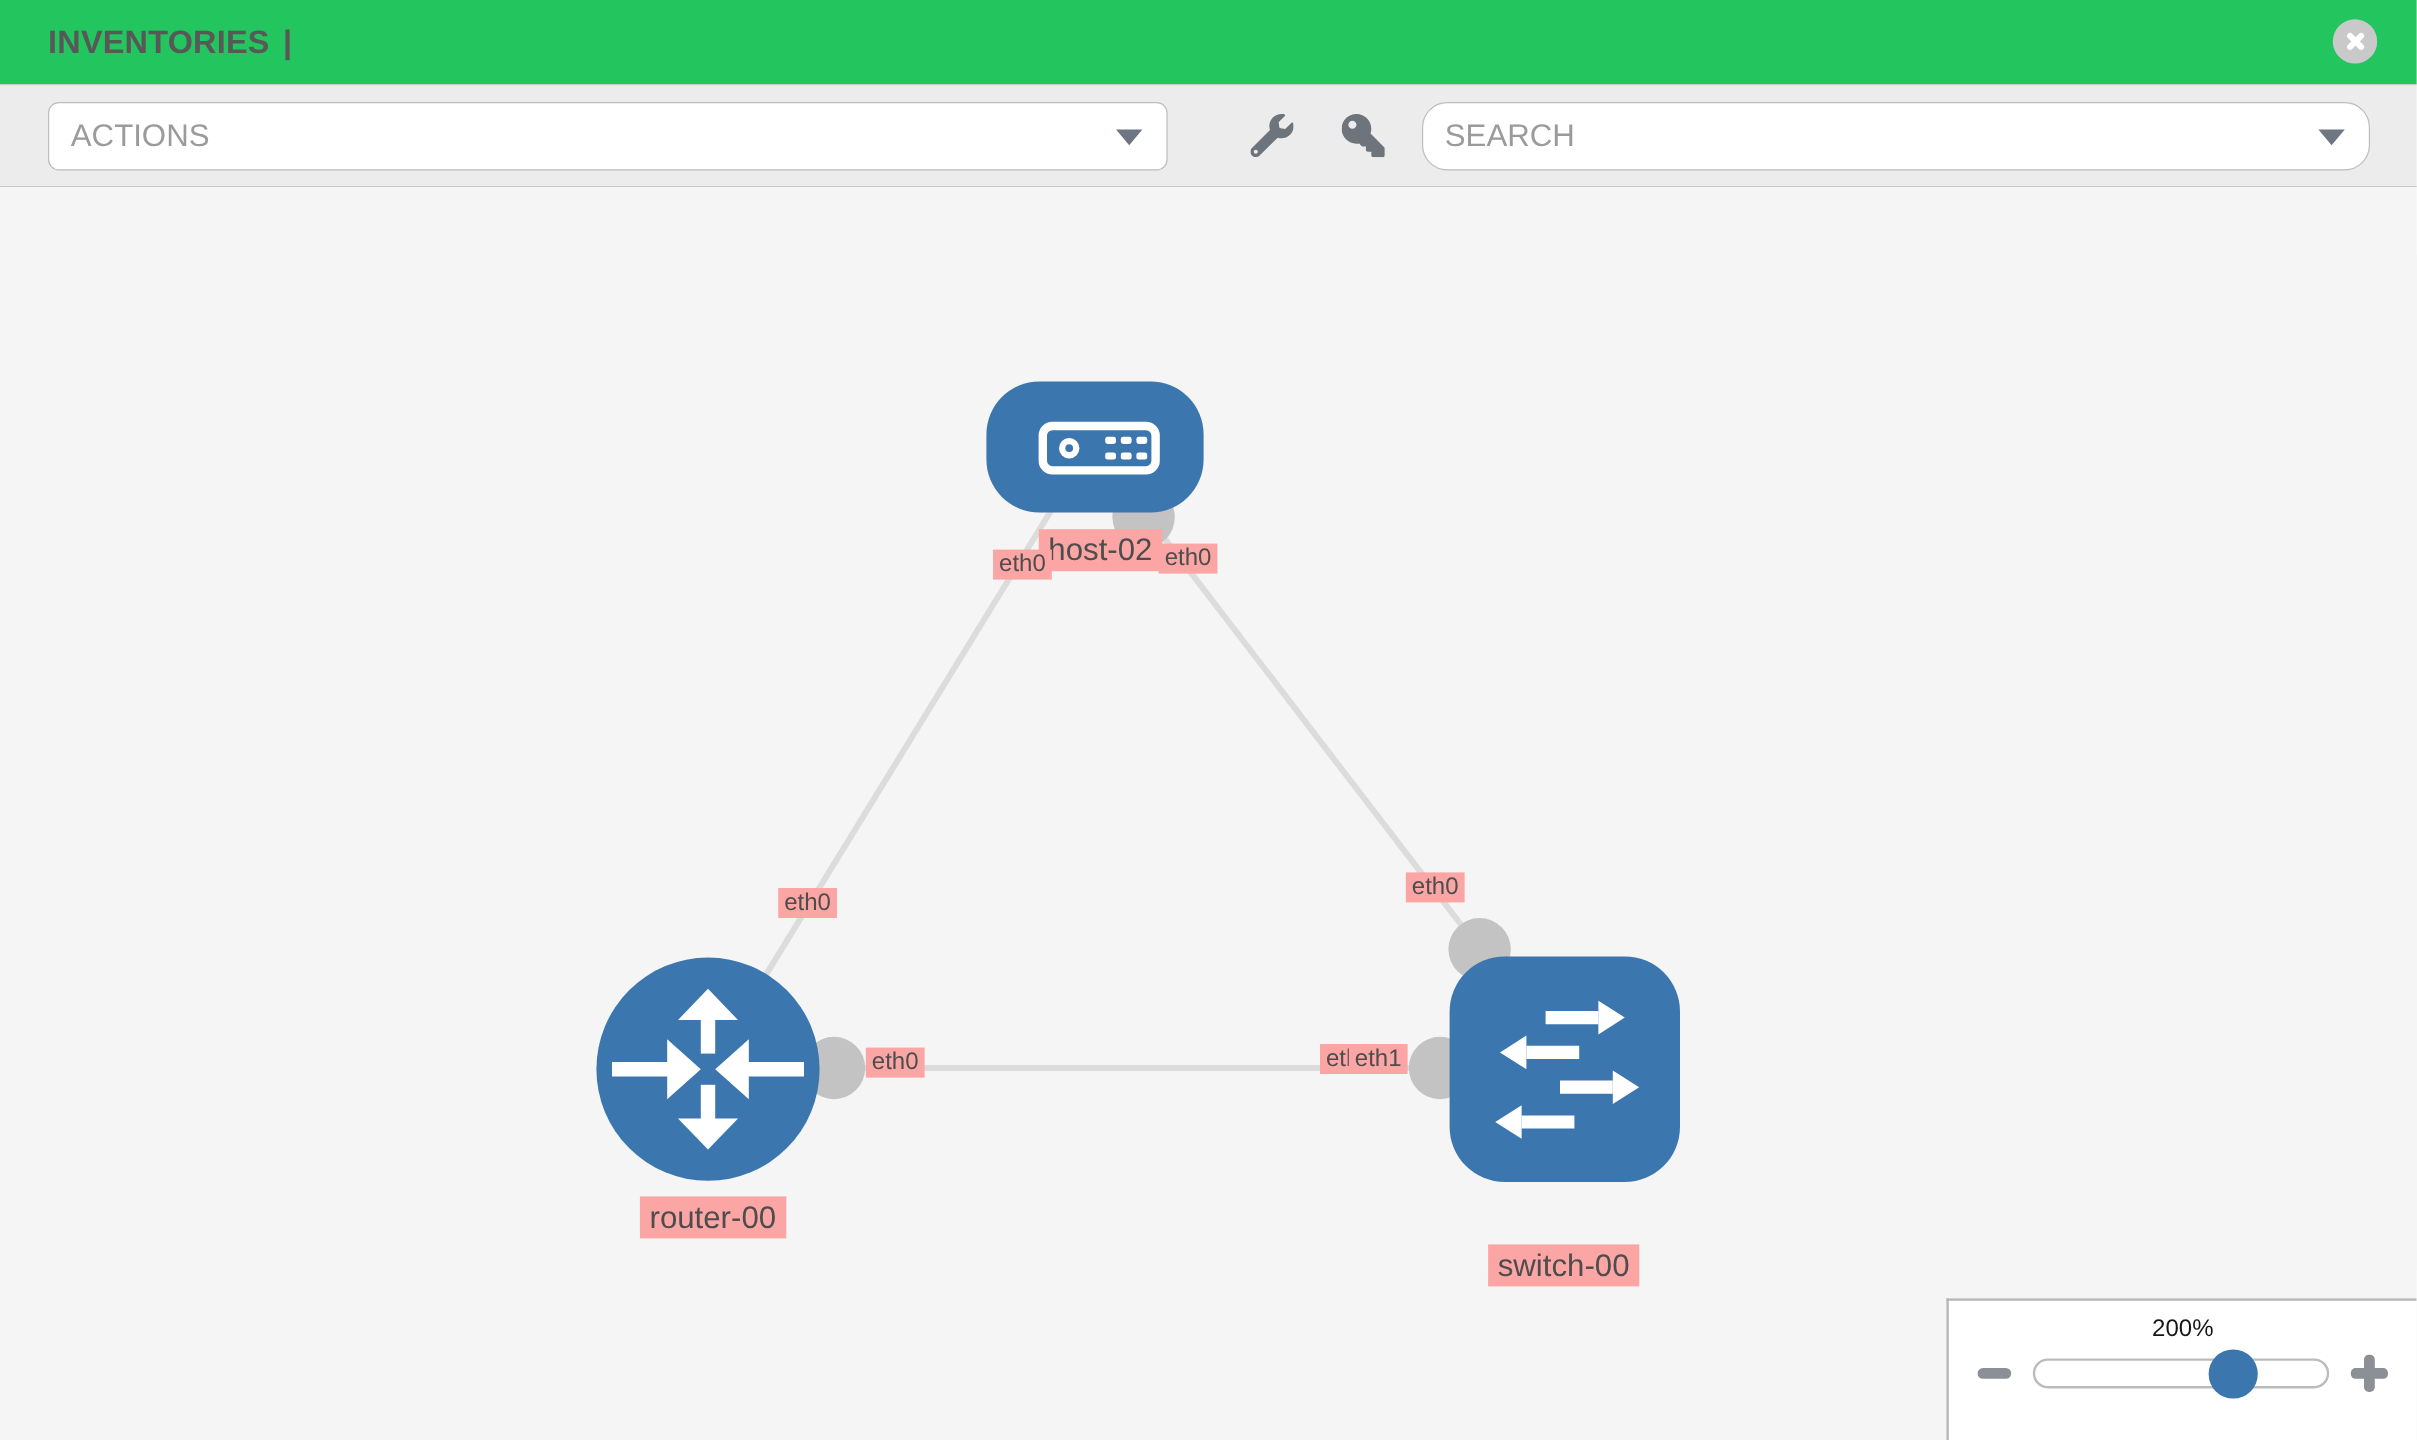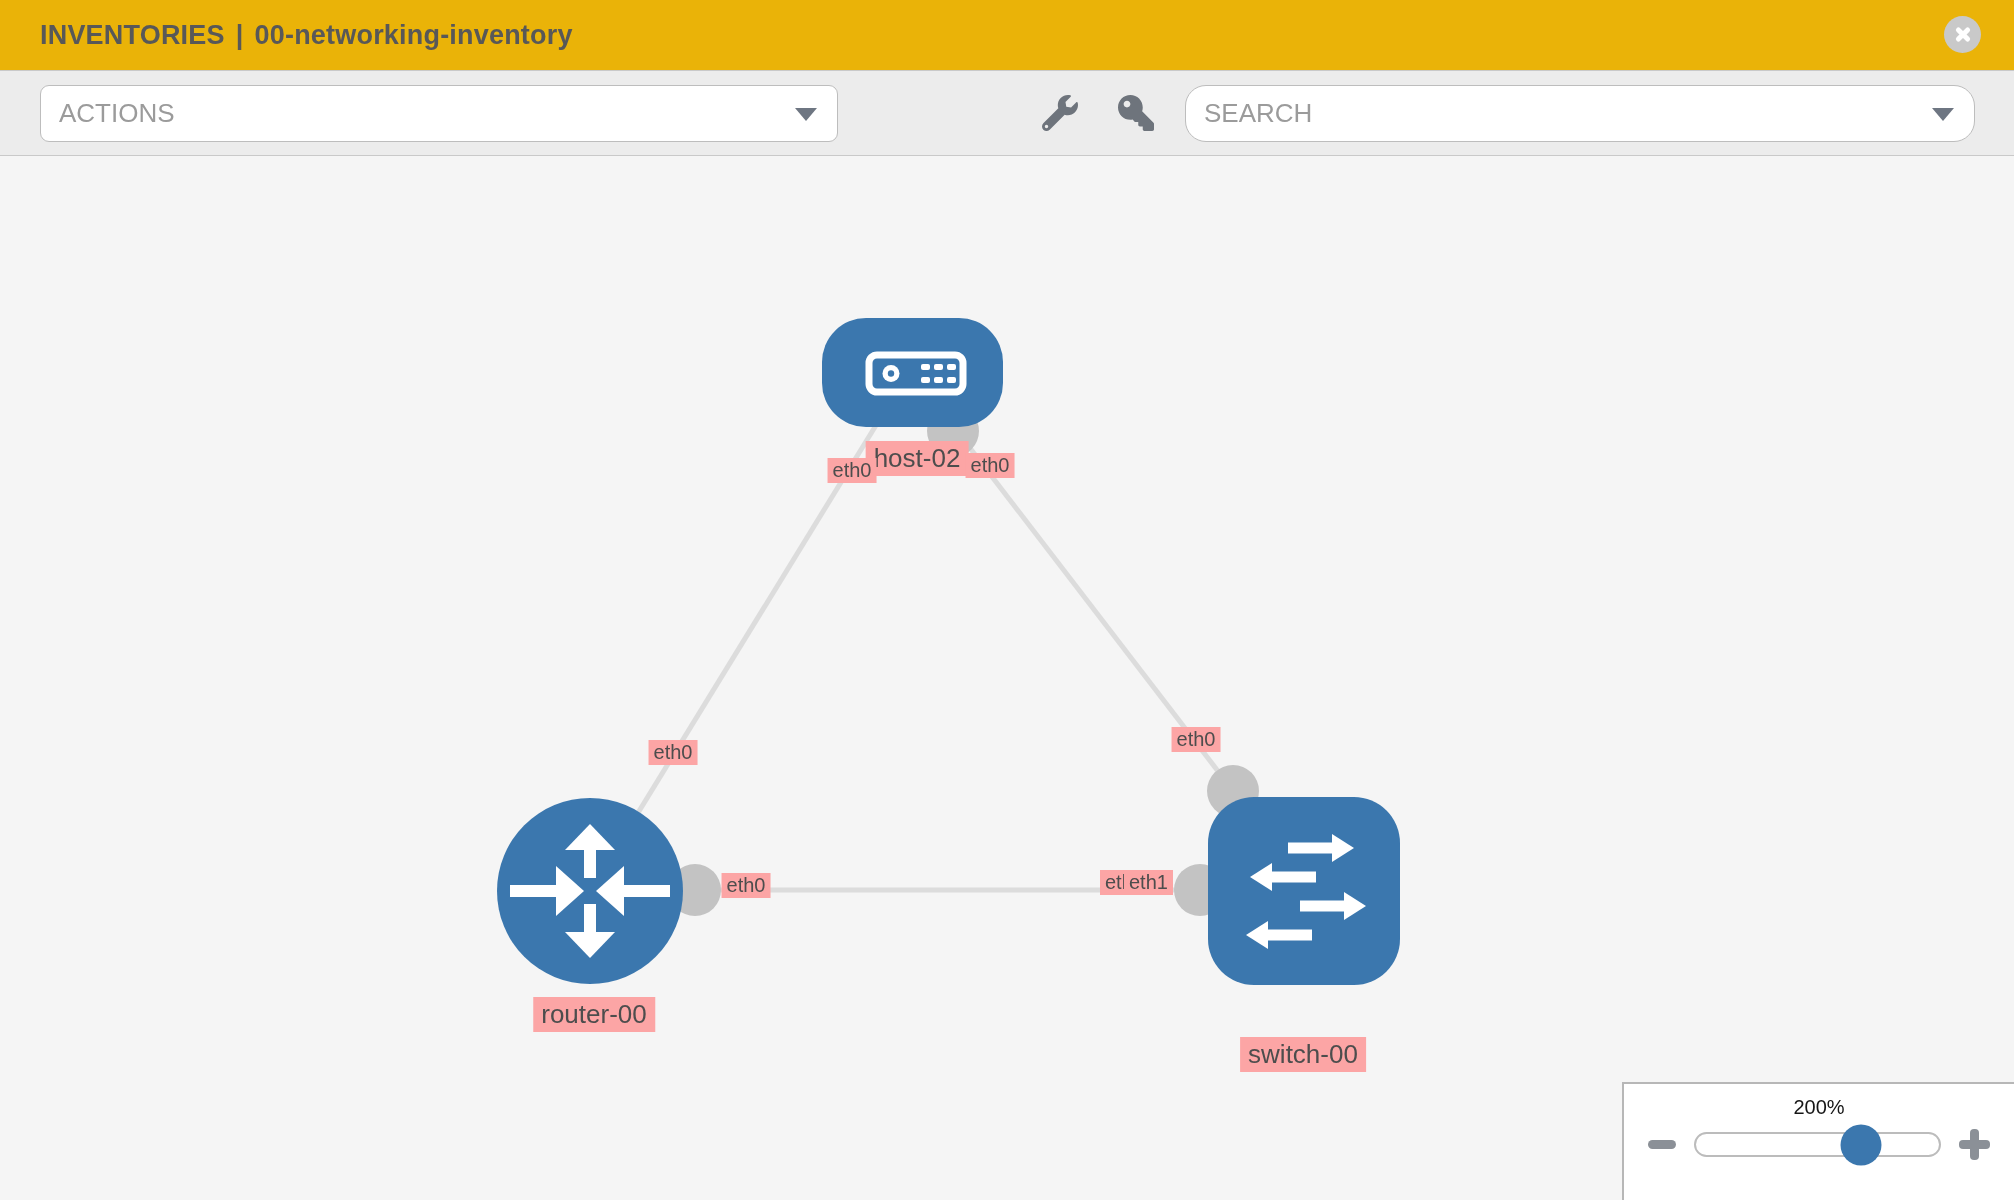--- a/index.html
+++ b/index.html
@@ -1,38 +1,38 @@
 <!DOCTYPE html>
 <html><head>
 <meta charset="utf-8">
 <style>
   * { margin: 0; padding: 0; box-sizing: border-box; }
   html, body { width: 2014px; height: 1200px; overflow: hidden; background: #fff;
     font-family: "Liberation Sans", sans-serif; }
 
   
-  .header { position: relative; width: 100%; height: 70px; background: #eab308; }
+  .header { position: relative; width: 100%; height: 70px; background: #22c55e; }
   .page-title { position: absolute; left: 40px; top: 0; height: 70px; display: flex;
     align-items: center; font-size: 27px; font-weight: 700; color: #585858; letter-spacing: .2px; }
   .page-title .sep { margin: 0 11px; }
   .close-btn { position: absolute; right: 33px; top: 16px; width: 37px; height: 37px;
     border-radius: 50%; background: #c9c9c9; border: none; cursor: pointer; }
   .close-x { position: absolute; left: 50%; top: 50%; width: 100%; height: 100%; }
   .close-x::before, .close-x::after { content: ""; position: absolute; left: -9px; top: -2.5px;
     width: 18px; height: 5px; border-radius: 3px; background: #fff; }
   .close-x::before { transform: rotate(45deg); }
   .close-x::after { transform: rotate(-45deg); }
 
   
   .toolbar { position: relative; width: 100%; height: 86px; background: #ececec;
     border-top: 1px solid #c9c9c9; border-bottom: 1px solid #c9c9c9; }
   .dropdown { position: absolute; top: 14px; height: 57px; background: #fff;
     border: 1px solid #bdbdbd; border-radius: 9px; display: flex; align-items: center;
     padding-left: 18px; font-size: 26px; color: #9b9b9b; cursor: pointer; }
-  .dropdown-actions { left: 40px; width: 798px; }
+  .dropdown-actions { left: 40px; width: 933px; }
   .dropdown-search { left: 1185px; width: 790px; border-radius: 21px; }
   .chevron { position: absolute; right: 20px; top: 50%; margin-top: -6px; width: 0; height: 0;
     border-left: 11px solid transparent; border-right: 11px solid transparent;
     border-top: 13px solid #6e7682; }
   .tool-icons { position: absolute; left: 1042px; top: 0; height: 100%; display: flex;
     align-items: center; gap: 40px; }
   .tool-icon { width: 36px; height: 36px; cursor: pointer; display: inline-flex; }
   .tool-icon svg { width: 100%; height: 100%; fill: #6e747c; }
 
   
@@ -62,21 +62,20 @@
 </style>
 </head>
 <body>
 
 <div class="app">
 
   <div class="header">
     <div class="page-title">
       <span>INVENTORIES</span>
       <span class="sep">|</span>
-      <span>00-networking-inventory</span>
     </div>
     <button class="close-btn">
       <span class="close-x"></span>
     </button>
   </div>
 
   <div class="toolbar">
     <div class="dropdown dropdown-actions">
       <span>ACTIONS</span>
       <span class="chevron"></span>

